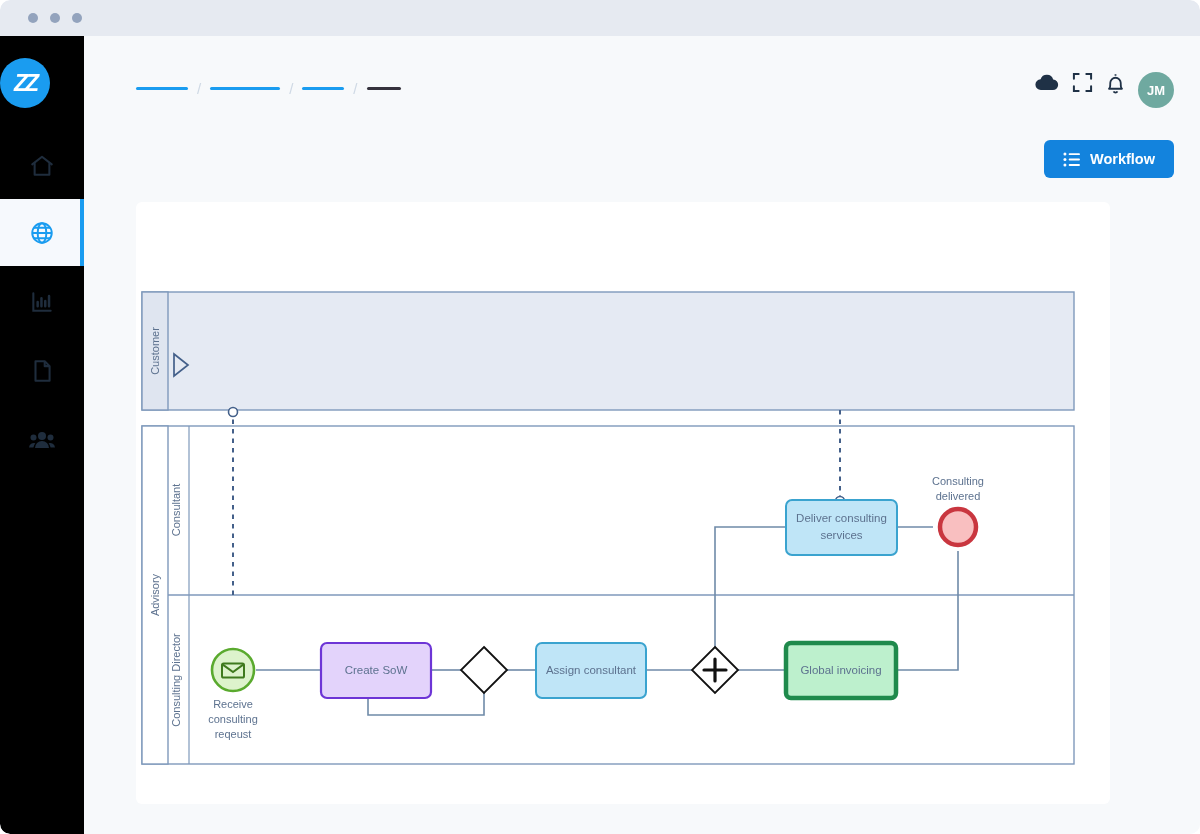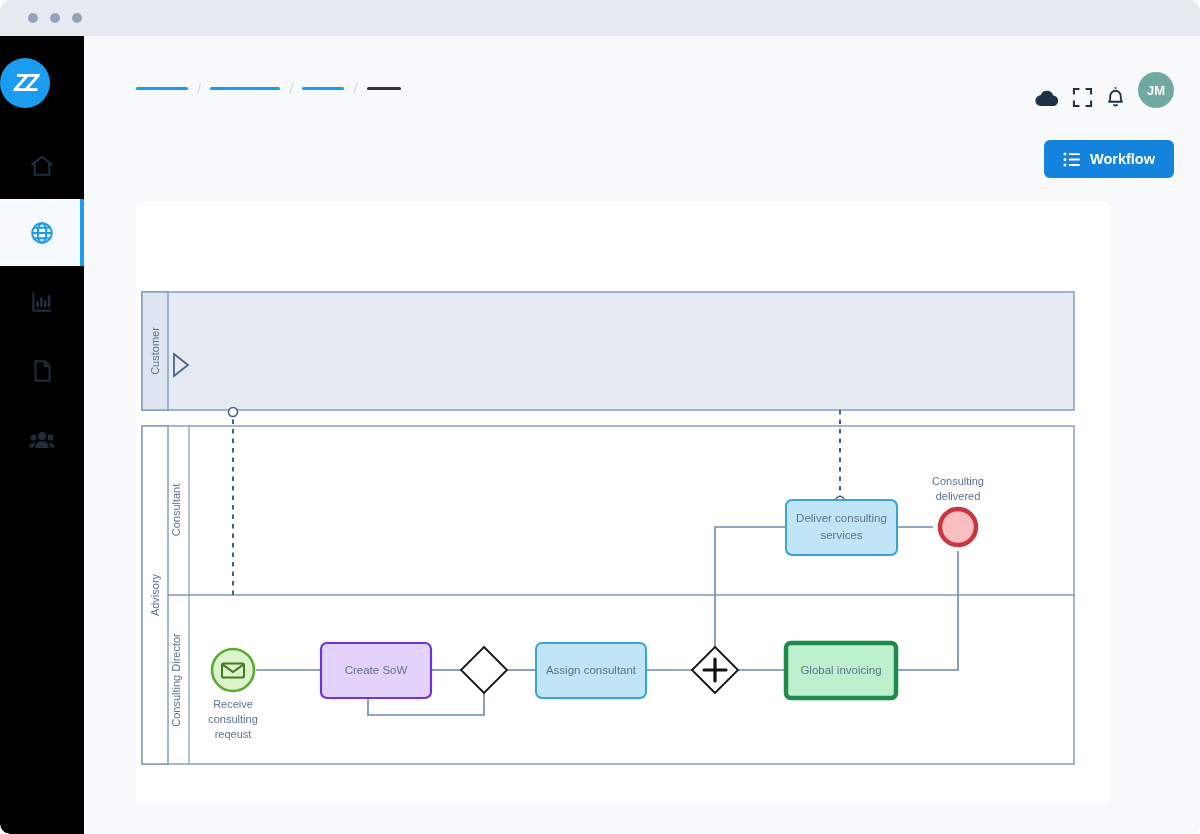--- a/index.html
+++ b/index.html
@@ -78,21 +78,21 @@
   #breadcrumb {
     position: absolute; left: 52px; top: 44px;
     display: flex; align-items: center; gap: 9px;
   }
   .crumb-bar { height: 3px; border-radius: 2px; background: #1a9cf0; }
   .crumb-bar.last { background: #35323d; }
   .crumb-sep { color: #cfd9e5; font-size: 15px; }
 
   #header-actions {
     position: absolute; right: 26px; top: 36px;
-    display: flex; align-items: flex-end; gap: 12px;
+    display: flex; align-items: flex-start; gap: 12px;
   }
   .hdr-icon { cursor: pointer; display: flex; align-items: center; justify-content: center; }
   #avatar {
     width: 36px; height: 36px; border-radius: 50%;
     background: #6fa9a0; color: #fff;
     display: flex; align-items: center; justify-content: center;
     font-size: 13px; font-weight: bold; cursor: pointer;
   }
 
   

